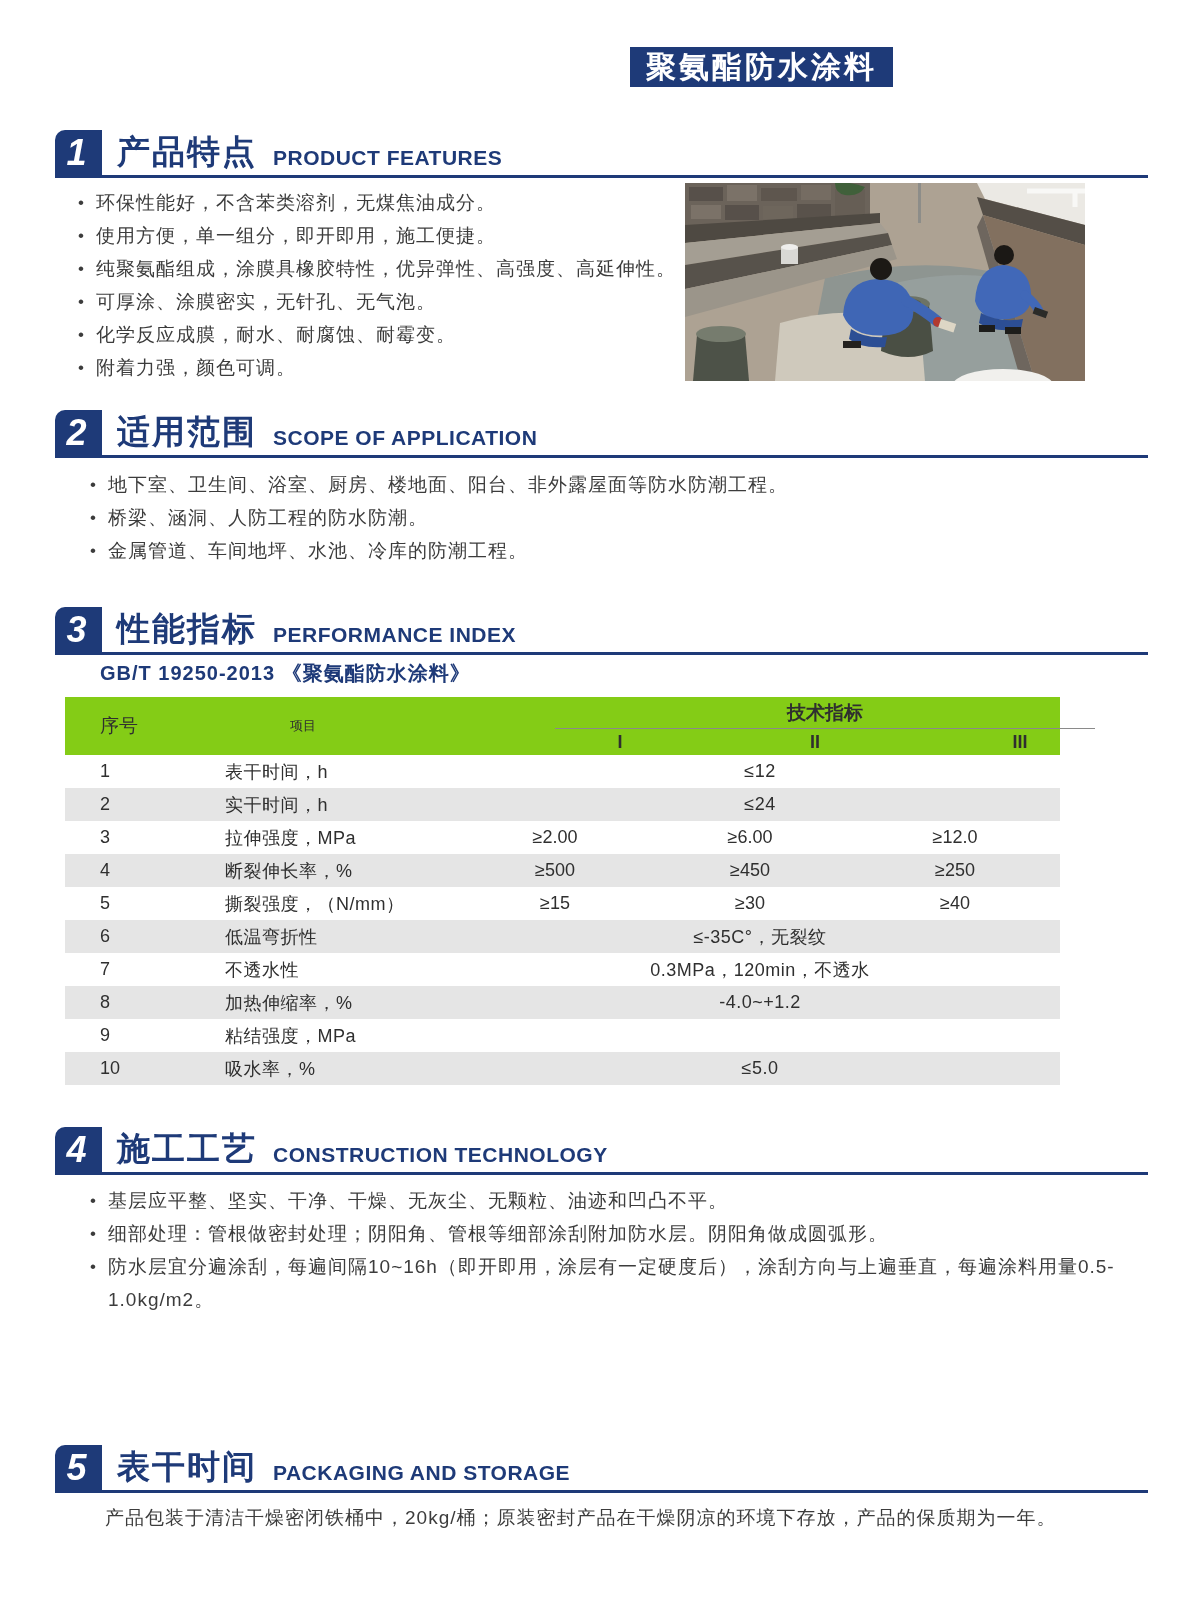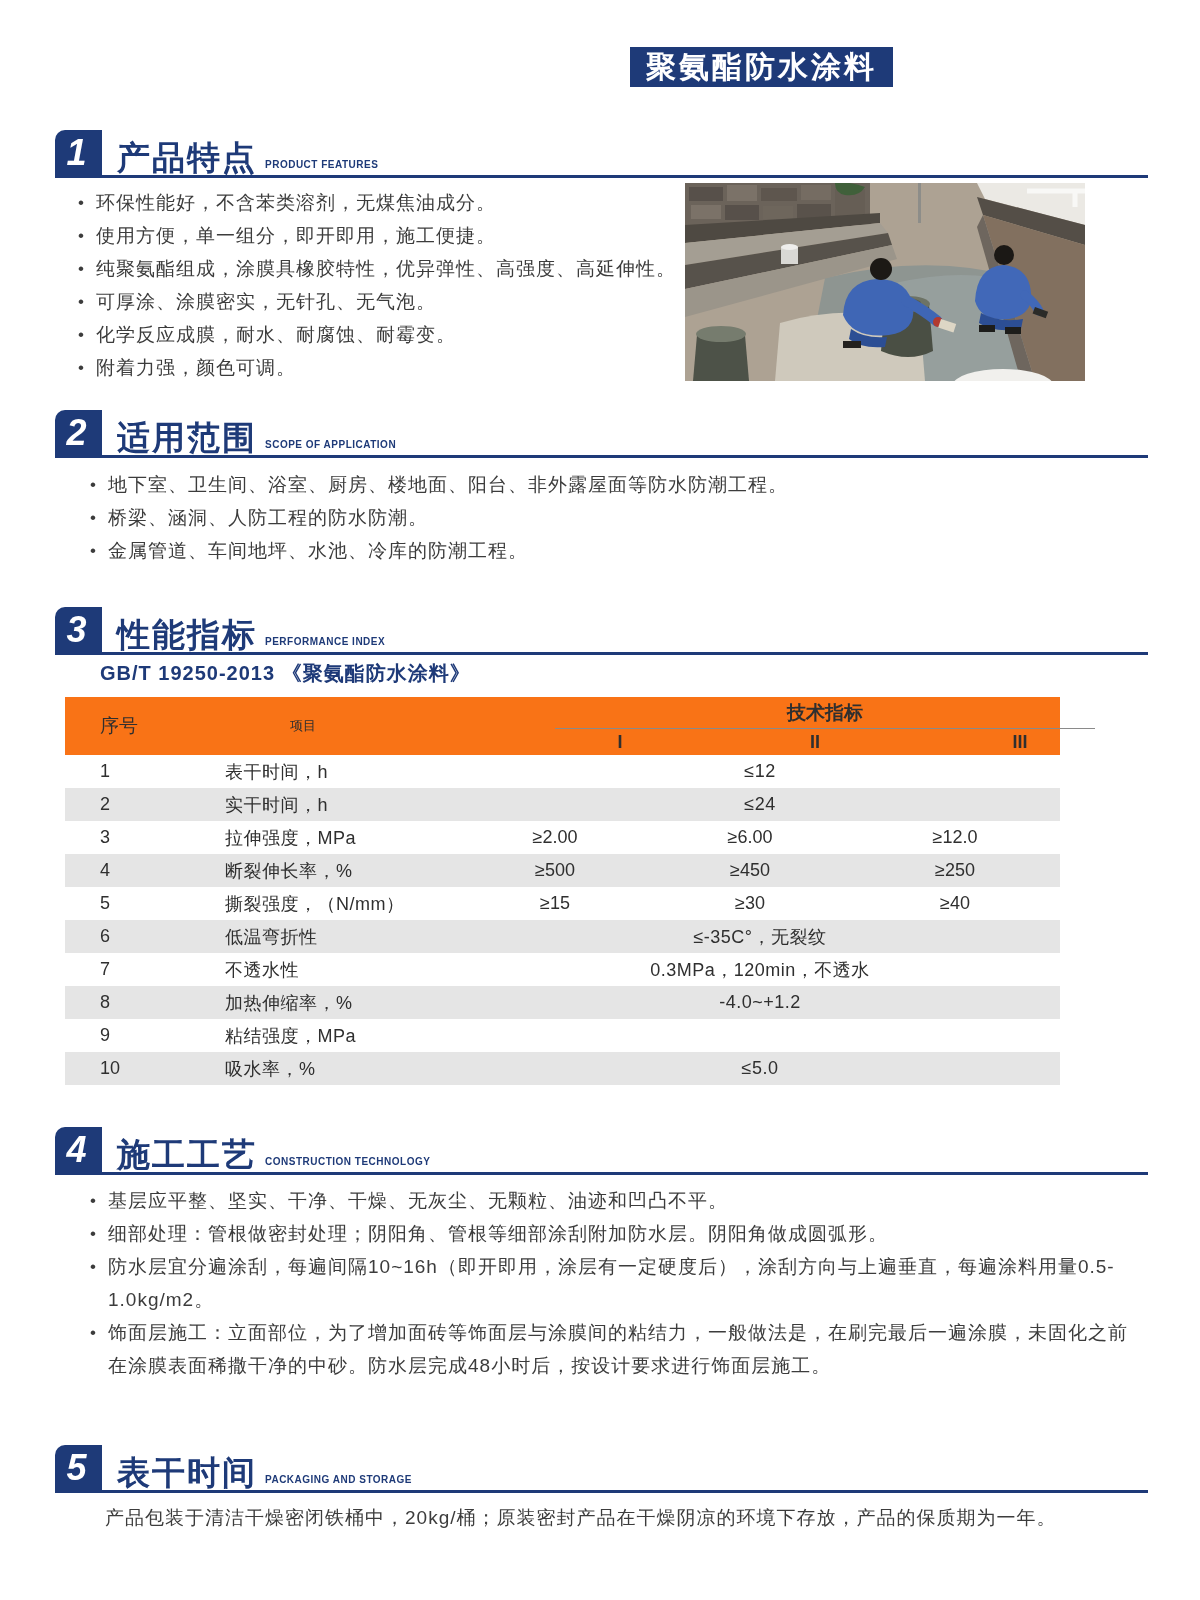--- a/index.html
+++ b/index.html
@@ -22,45 +22,45 @@
     border-bottom:3px solid #1e3a78;
   }
   .sec-num{
     width:47px;height:45px;background:#1e3a78;color:#fff;flex:0 0 47px;
     display:flex;align-items:center;justify-content:center;
     font-size:36px;font-weight:bold;font-style:italic;border-radius:10px 0 0 0;
     padding-right:4px;box-sizing:border-box;
   }
   .sec-title{
     font-size:33px;font-weight:bold;color:#1e3a78;margin-left:15px;
-    line-height:1;padding-bottom:1px;letter-spacing:2px;white-space:nowrap;
+    line-height:1;padding-bottom:7px;letter-spacing:2px;white-space:nowrap;
   }
   .sec-sub{
-    font-size:10px;font-weight:bold;color:#1e3a78;margin-left:8px;
+    font-size:21px;font-weight:bold;color:#1e3a78;margin-left:16px;
     padding-bottom:5px;letter-spacing:0.5px;white-space:nowrap;
   }
 
   
   .bullets{list-style:none;margin:0;padding:0;}
   .bullets li{
     position:relative;padding-left:20px;font-size:19px;line-height:33px;
     color:#3c3c3c;letter-spacing:1px;
   }
   .bullets li::before{
     content:"•";position:absolute;left:2px;top:0;color:#3c3c3c;font-size:17px;
   }
 
   
   .standard-line{
     left:100px;top:660px;font-size:20px;font-weight:bold;color:#1e3a78;letter-spacing:1px;
   }
 
   
   .ptable{left:65px;top:697px;width:995px;font-size:18px;color:#2f2f2f;}
-  .pt-head{position:relative;height:58px;background:#f97316;}
+  .pt-head{position:relative;height:58px;background:#84cc16;}
   .pt-head .h-no{position:absolute;left:35px;top:0;height:58px;display:flex;align-items:center;font-size:19px;}
   .pt-head .h-item{position:absolute;left:225px;top:0;height:58px;display:flex;align-items:center;font-size:13px;}
   .pt-head .h-tech{
     position:absolute;left:460px;top:0;width:600px;height:31px;
     display:flex;align-items:center;justify-content:center;font-size:19px;font-weight:bold;
   }
   .pt-head .h-rule{position:absolute;left:490px;top:31px;width:540px;height:0;border-top:1px solid #8a8a8a;}
   .pt-head .h-c1,.pt-head .h-c2,.pt-head .h-c3{
     position:absolute;top:32px;height:26px;display:flex;align-items:center;justify-content:center;
     font-weight:bold;font-size:18px;
@@ -285,21 +285,20 @@
   <div class="abs sec-header" style="top:1125px">
     <div class="sec-num">4</div>
     <div class="sec-title">施工工艺</div>
     <div class="sec-sub">CONSTRUCTION TECHNOLOGY</div>
   </div>
 
   <ul class="abs bullets" style="left:88px;top:1184px;width:1058px">
     <li>基层应平整、坚实、干净、干燥、无灰尘、无颗粒、油迹和凹凸不平。</li>
     <li>细部处理：管根做密封处理；阴阳角、管根等细部涂刮附加防水层。阴阳角做成圆弧形。</li>
     <li>防水层宜分遍涂刮，每遍间隔10~16h（即开即用，涂层有一定硬度后），涂刮方向与上遍垂直，每遍涂料用量0.5-1.0kg/m2。</li>
-    <li>饰面层施工：立面部位，为了增加面砖等饰面层与涂膜间的粘结力，一般做法是，在刷完最后一遍涂膜，未固化之前在涂膜表面稀撒干净的中砂。防水层完成48小时后，按设计要求进行饰面层施工。</li>
   </ul>
 
   <div class="abs sec-header" style="top:1443px">
     <div class="sec-num">5</div>
     <div class="sec-title">表干时间</div>
     <div class="sec-sub">PACKAGING AND STORAGE</div>
   </div>
 
   <div class="abs storage-text">产品包装于清洁干燥密闭铁桶中，20kg/桶；原装密封产品在干燥阴凉的环境下存放，产品的保质期为一年。</div>
 

